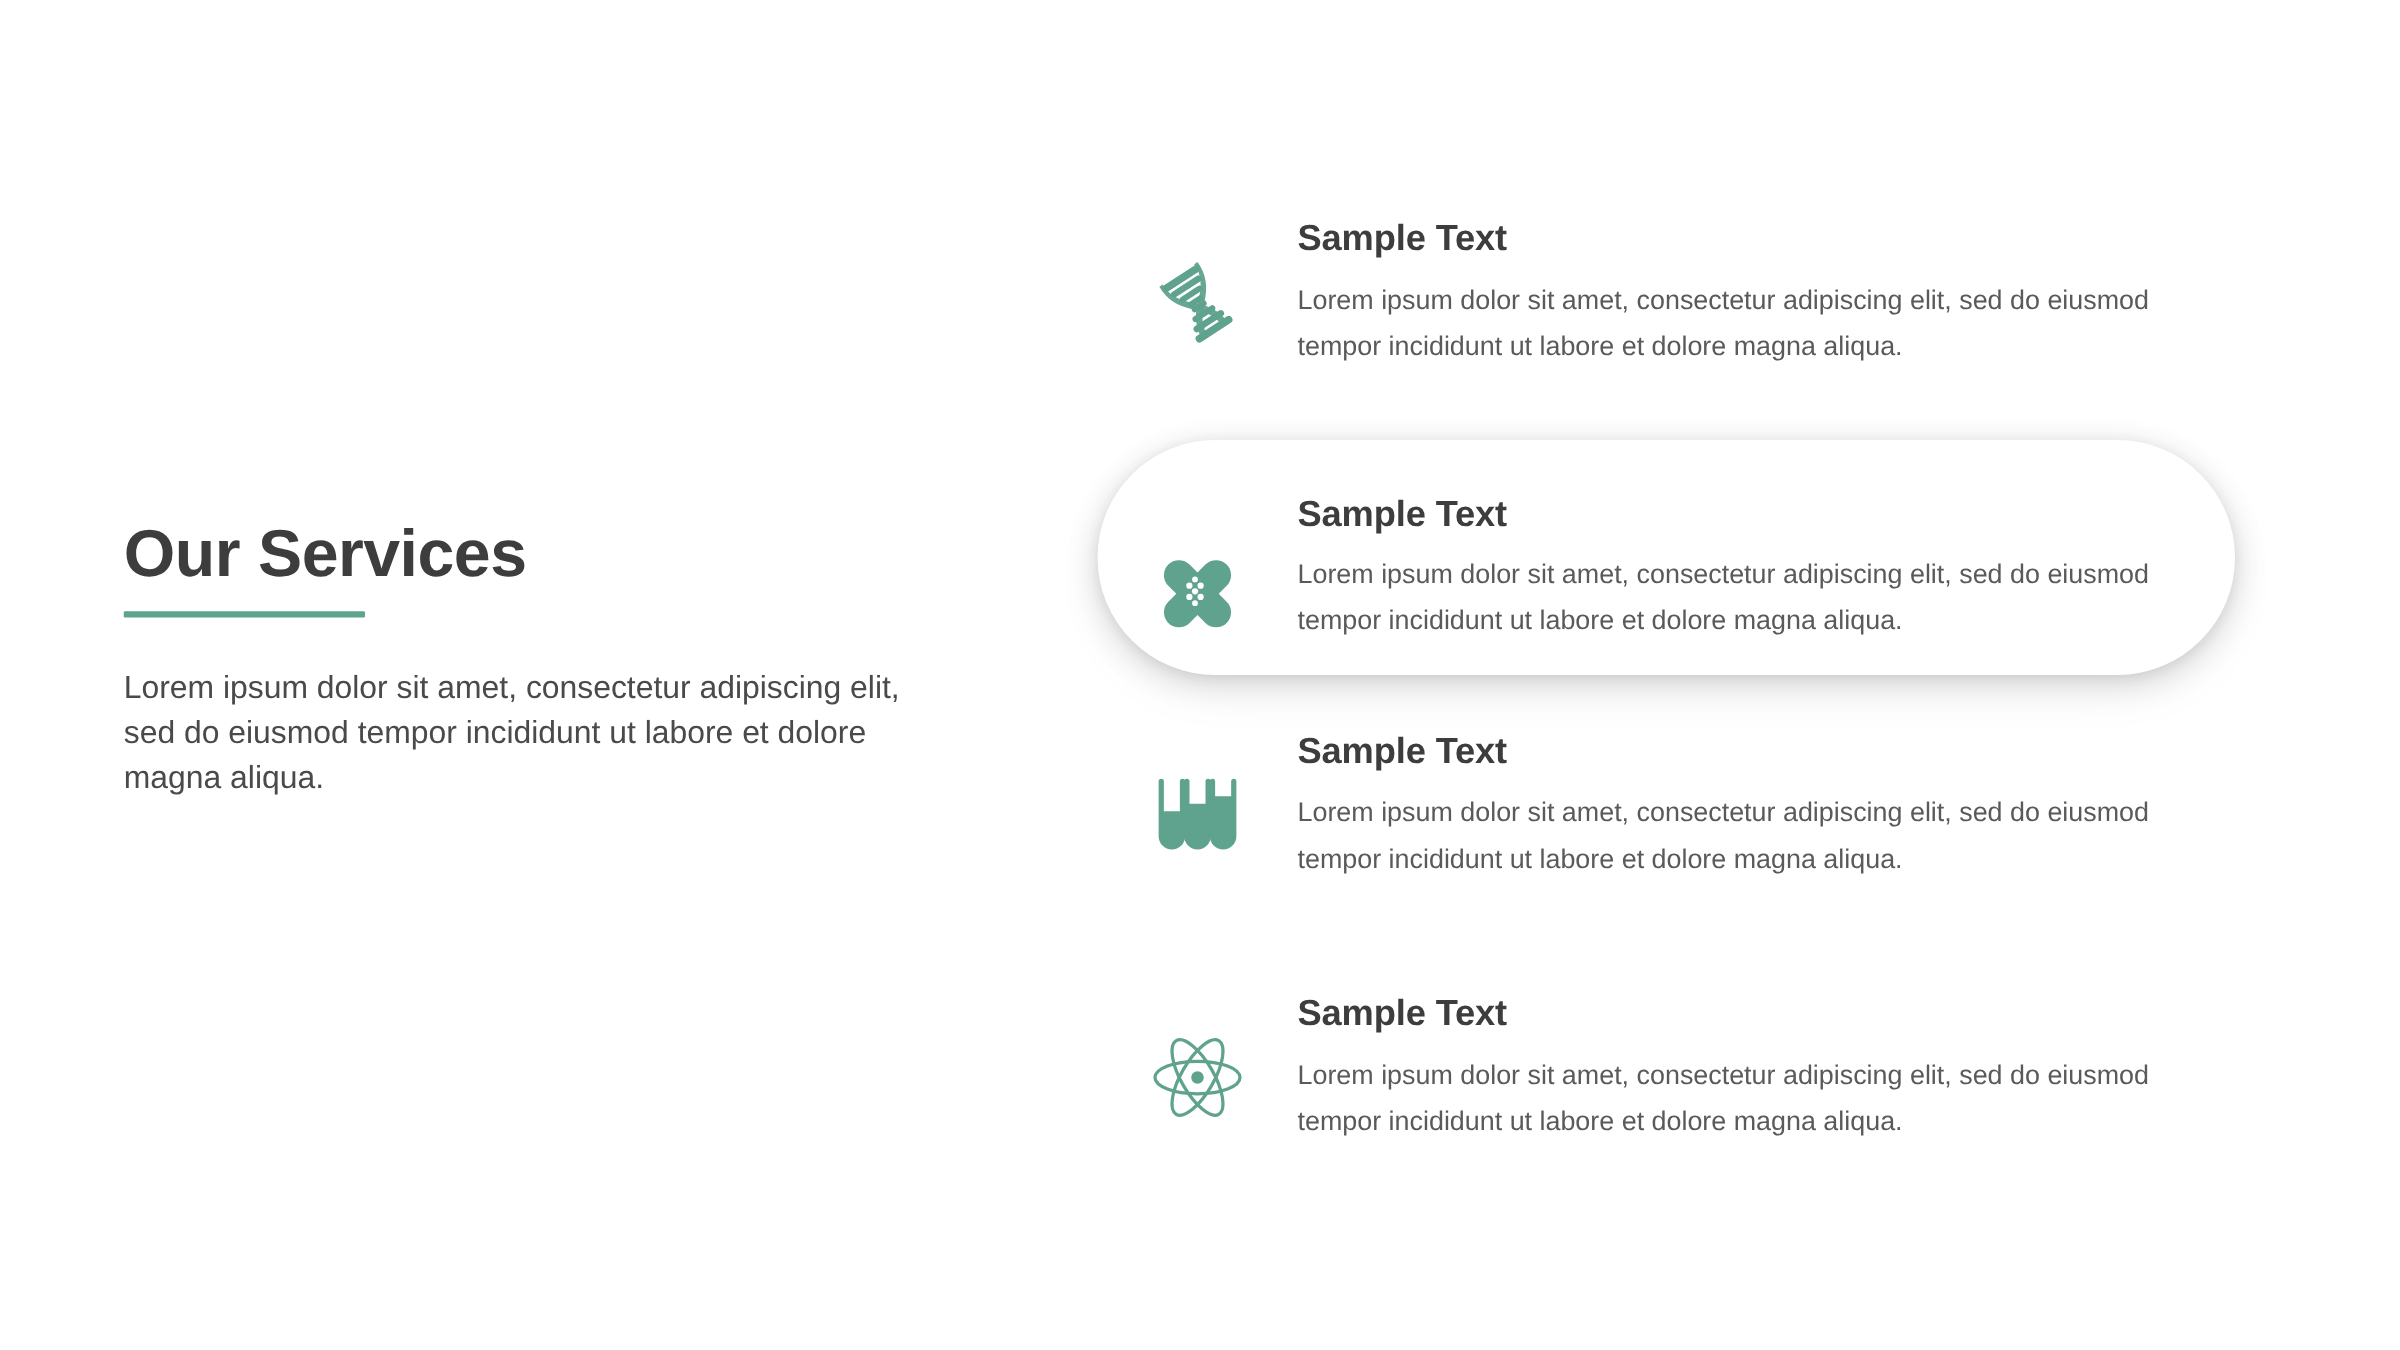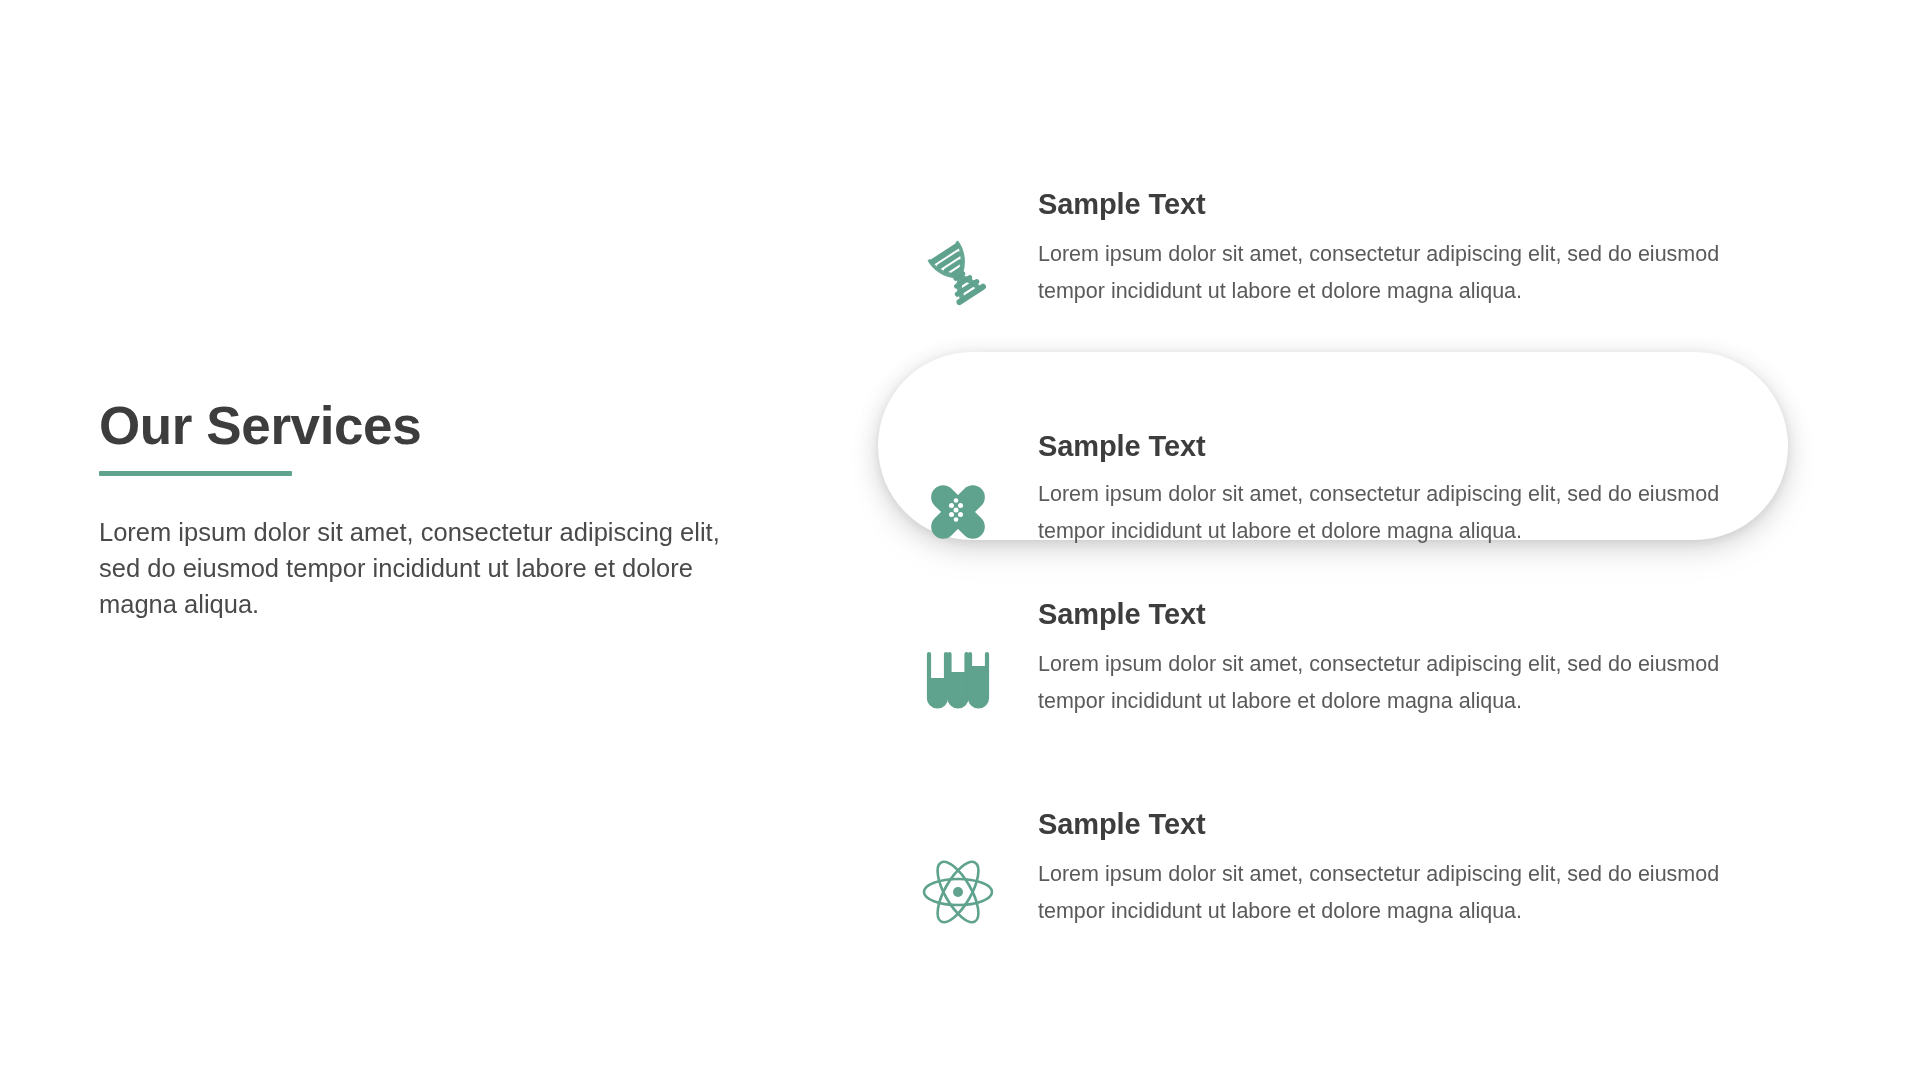--- a/index.html
+++ b/index.html
@@ -18,21 +18,21 @@
     inset:0;
     width:1920px;
     height:1080px;
     background:#ffffff;
   }
 
   
   .left-col{
     position:absolute;
     left:99px;
-    top:398px;
+    top:416px;
     width:640px;
   }
   .page-title{
     font-size:53px;
     font-weight:700;
     color:#3d3d3d;
     letter-spacing:-0.4px;
     line-height:1.05;
     white-space:nowrap;
   }
@@ -59,21 +59,21 @@
     top:140px;
     width:920px;
     height:800px;
   }
 
   .service-row{
     position:absolute;
     left:0;
     width:920px;
     display:flex;
-    align-items:flex-end;
+    align-items:center;
   }
   .service-row.r0{ top:20px;  height:150px; }
   .service-row.r1{ top:220px; height:190px; }
   .service-row.r2{ top:430px; height:150px; }
   .service-row.r3{ top:640px; height:150px; }
 
   
   .card-bg{
     position:absolute;
     left:0;

